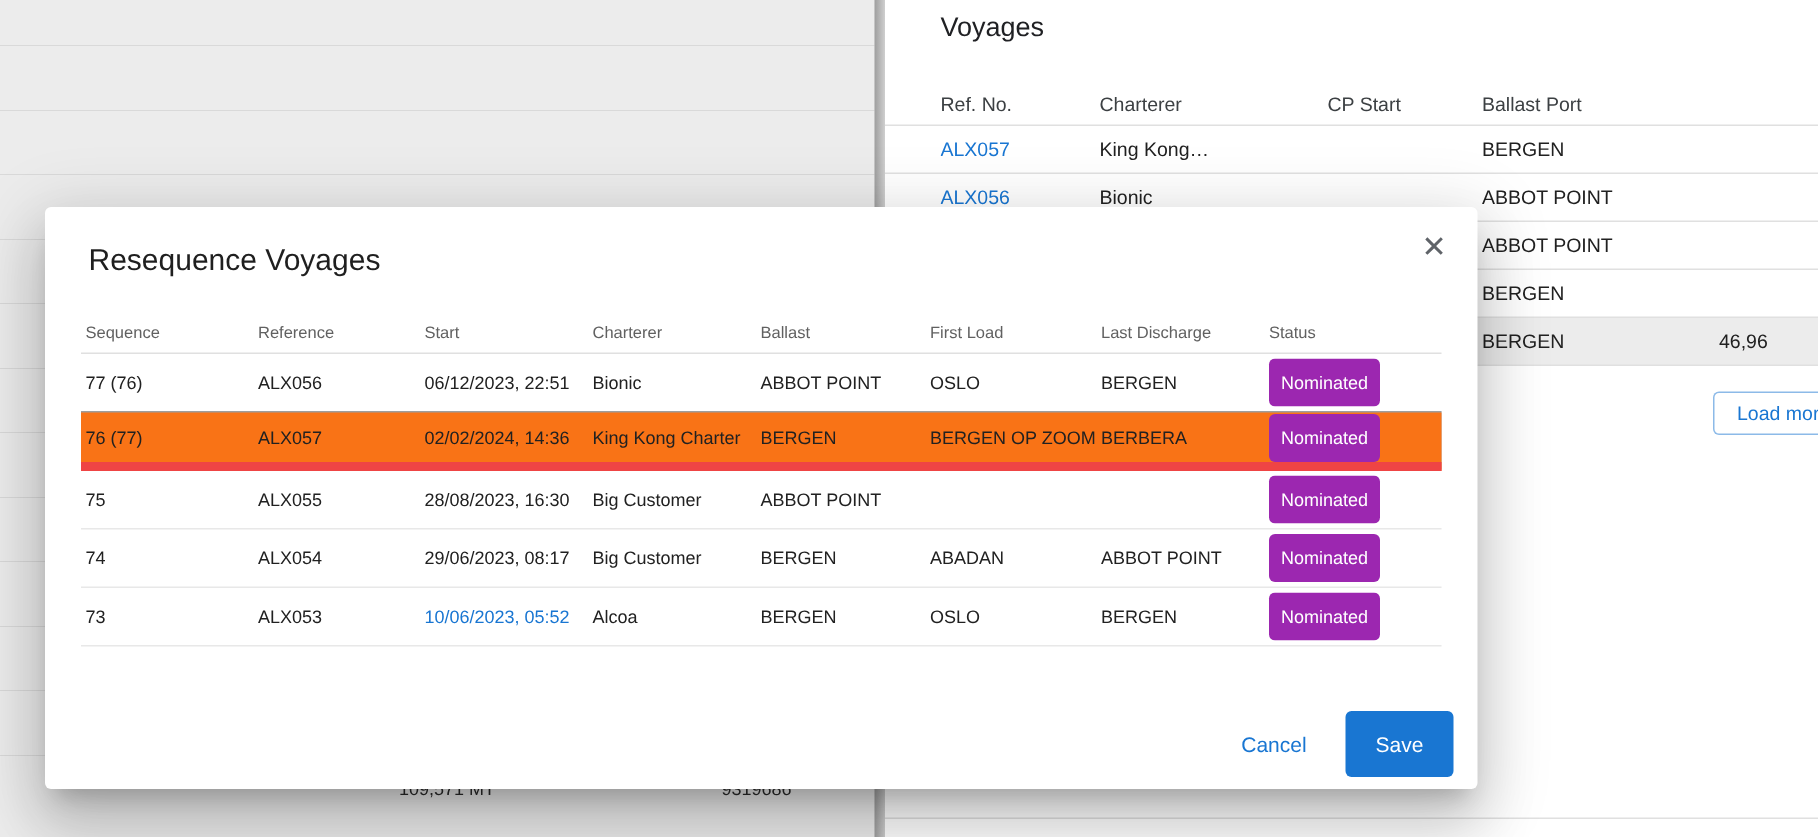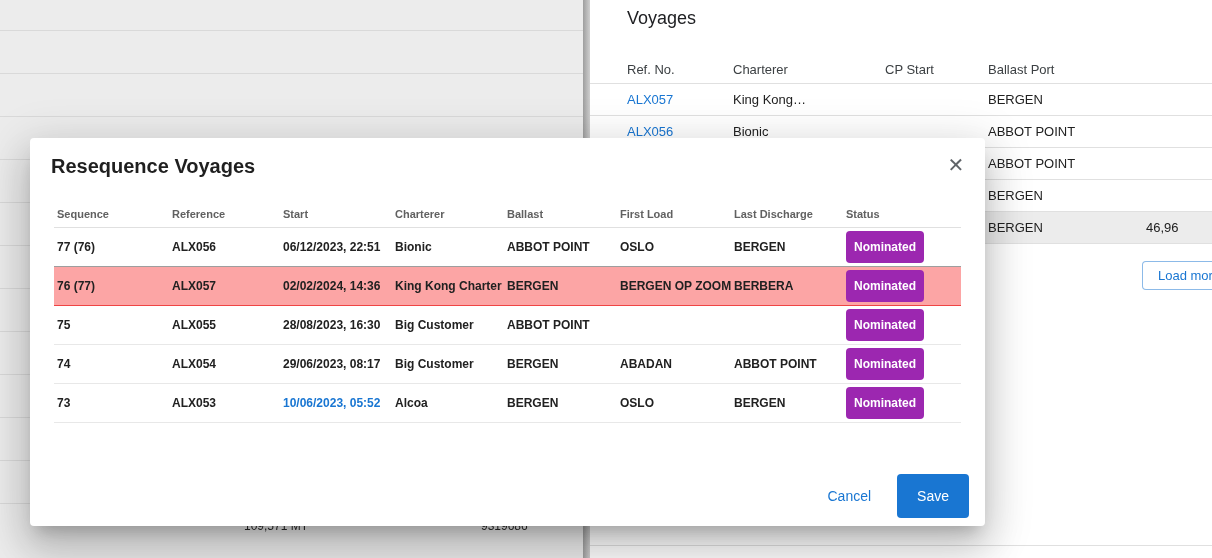--- a/index.html
+++ b/index.html
@@ -9,21 +9,21 @@
     -webkit-font-smoothing:antialiased;
   }
   
   .bg-left{
     position:absolute;left:0;top:0;width:583px;height:558px;z-index:1;
     background-color:#ececec;
     background-image:repeating-linear-gradient(to bottom,#ececec 0 42px,#d9d9d9 42px 43px);
     background-position:0 -12px;
   }
   .bg-total{position:absolute;top:519px;font-size:12px;color:#2b2b2b;white-space:nowrap;}
-  .bg-total.t1{left:244px;text-align:right;}
+  .bg-total.t1{left:266px;text-align:right;}
   .bg-total.t2{left:481px;}
   
   .bg-divider{position:absolute;left:583px;top:0;width:7px;height:558px;z-index:3;
     background:linear-gradient(90deg,#9e9e9e,#cfcfcf);}
   
   .voyages-panel{position:absolute;left:590px;top:0;width:622px;height:558px;background:#fff;z-index:2;}
   .vp-title{position:absolute;left:37px;top:8px;margin:0;font-size:18px;font-weight:400;color:#202124;}
   .vp-grid{display:grid;grid-template-columns:106px 152px 103px 158px 1fr;align-items:center;
     padding-left:37px;box-sizing:border-box;}
   .vp-header{position:absolute;left:0;right:0;top:56px;height:28px;border-bottom:1px solid #e0e0e0;
@@ -33,29 +33,29 @@
   .vp-row.shaded{background:#ececec;}
   .vp-cell{white-space:nowrap;overflow:hidden;}
   .link{color:#1976d2;}
   .load-more{position:absolute;left:552px;top:261px;padding:6px 15px;font-size:13px;font-weight:500;
     color:#1976d2;background:#fff;border:1px solid rgba(25,118,210,.5);border-radius:4px;cursor:pointer;
     font-family:"Liberation Sans",sans-serif;white-space:nowrap;}
   .vp-bottom-line{position:absolute;left:0;right:0;top:545px;height:1px;background:#e0e0e0;}
   
   .modal{position:absolute;left:30px;top:138px;width:955px;height:388px;background:#fff;border-radius:4px;
     z-index:10;box-shadow:0 11px 15px -7px rgba(0,0,0,.2),0 24px 38px 3px rgba(0,0,0,.14),0 9px 46px 8px rgba(0,0,0,.12);}
-  .modal-title{margin:0;padding:17px 21px 0 21px;font-size:20px;font-weight:700;color:#1f1f1f;}
+  .modal-title{margin:8px;padding:17px 21px 0 21px;font-size:20px;font-weight:400;color:#1f1f1f;}
   .modal-close{position:absolute;top:12px;right:14px;width:30px;height:30px;border:none;background:none;
     font-size:20px;line-height:30px;color:#5f6368;cursor:pointer;padding:0;text-align:center;}
   .mtable{margin:23px 24px 0 24px;}
   .m-grid{display:grid;grid-template-columns:115px 111px 112px 112px 113px 114px 112px 89px 1fr;align-items:center;}
   .m-head{height:26px;border-bottom:1px solid #e0e0e0;font-size:11px;font-weight:500;color:#616161;}
   .m-row{height:39px;border-bottom:1px solid #e8e8e8;box-sizing:border-box;font-size:12px;color:#212121;}
-  .m-row.active{background:#fca5a5;border-bottom:1px solid #ef4444;box-shadow:0 -1px 0 #9e9e9e;}
-  .m-cell{padding-left:3px;white-space:nowrap;overflow:hidden;font-weight:bold;}
+  .m-row.active{background:#f97316;border-bottom:6px solid #ef4444;box-shadow:0 -1px 0 #9e9e9e;}
+  .m-cell{padding-left:3px;white-space:nowrap;overflow:hidden;}
   .badge{display:inline-block;background:#9c27b0;color:#fff;font-size:12px;padding:9px 8px;border-radius:4px;}
   .drag-handle{width:16px;height:9px;border-top:2px solid #212121;border-bottom:2px solid #212121;
     box-sizing:content-box;margin-left:3px;cursor:grab;}
   .m-note{margin:19px 24px 0 24px;font-size:13px;color:#212121;}
   .m-actions{position:absolute;right:16px;bottom:8px;display:flex;align-items:center;gap:12px;}
   .btn-cancel{background:none;border:none;color:#1976d2;font-size:14px;font-weight:500;padding:8px 14px;
     cursor:pointer;font-family:"Liberation Sans",sans-serif;}
   .btn-save{background:#1976d2;border:none;color:#fff;font-size:14px;font-weight:500;padding:14px 20px;
     border-radius:4px;cursor:pointer;font-family:"Liberation Sans",sans-serif;}
 </style>

